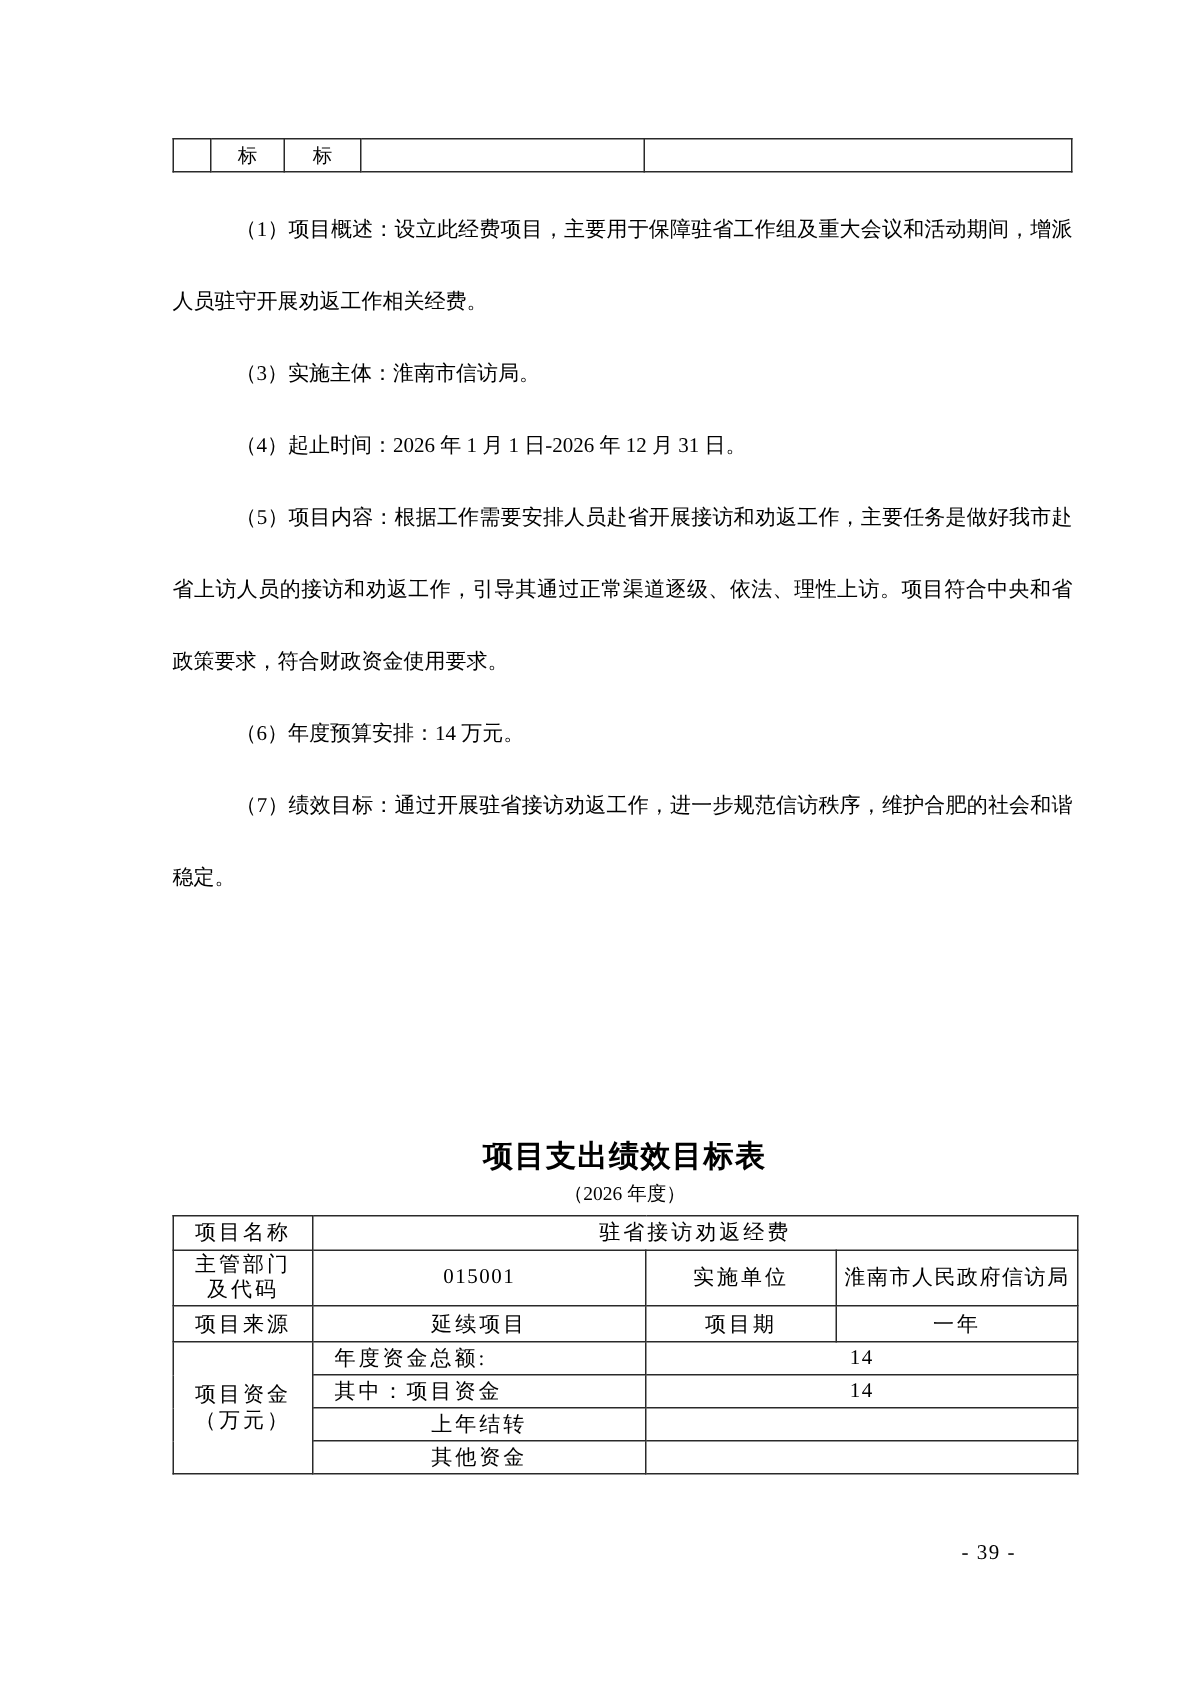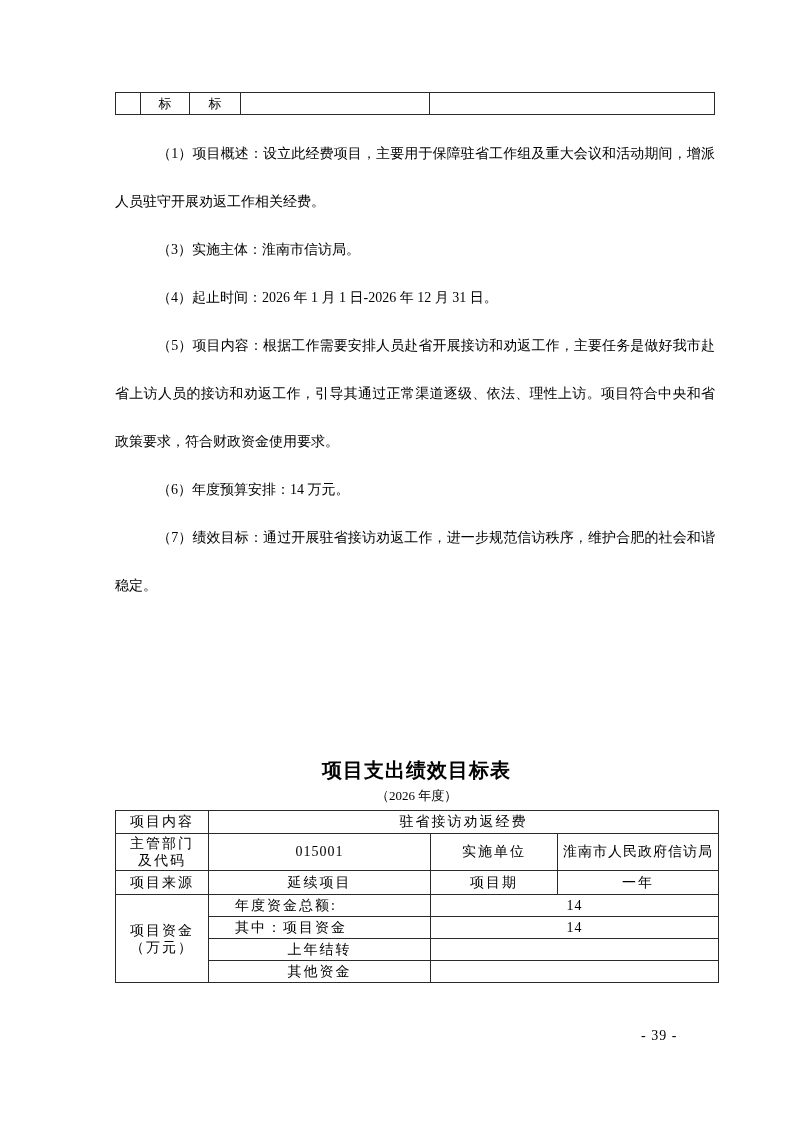--- a/index.html
+++ b/index.html
@@ -83,21 +83,21 @@
     font-size: 14px;
     text-align: center;
     vertical-align: middle;
     letter-spacing: 2px;
     padding: 1px 2px;
     overflow: hidden;
     white-space: nowrap;
   }
   .main-table td.num { letter-spacing: 1px; }
   .main-table td.tight { letter-spacing: 1px; }
-  .main-table td.sub-left { text-align: left; padding-left: 26px; }
+  .main-table td.sub-left { text-align: left; padding-left: 14px; }
   .two-line span { display: block; line-height: 17px; text-align: center; }
 
   .page-number {
     position: absolute;
     left: 641px;
     top: 1028px;
     font-size: 14px;
     letter-spacing: 1px;
   }
 </style>
@@ -140,21 +140,21 @@
 
     <table class="main-table">
       <colgroup>
         <col style="width:93px">
           <col style="width:222px">
           <col style="width:127px">
           <col style="width:161px">
       </colgroup>
       <tbody>
           <tr style="height:23px">
-        <td>项目内容</td>
+        <td>项目名称</td>
         <td colspan="3">驻省接访劝返经费</td>
       </tr>
       <tr style="height:36px">
         <td class="two-line">
           <span>主管部门</span>
           <span>及代码</span>
         </td>
         <td class="num">015001</td>
         <td>实施单位</td>
         <td class="tight">淮南市人民政府信访局</td>

